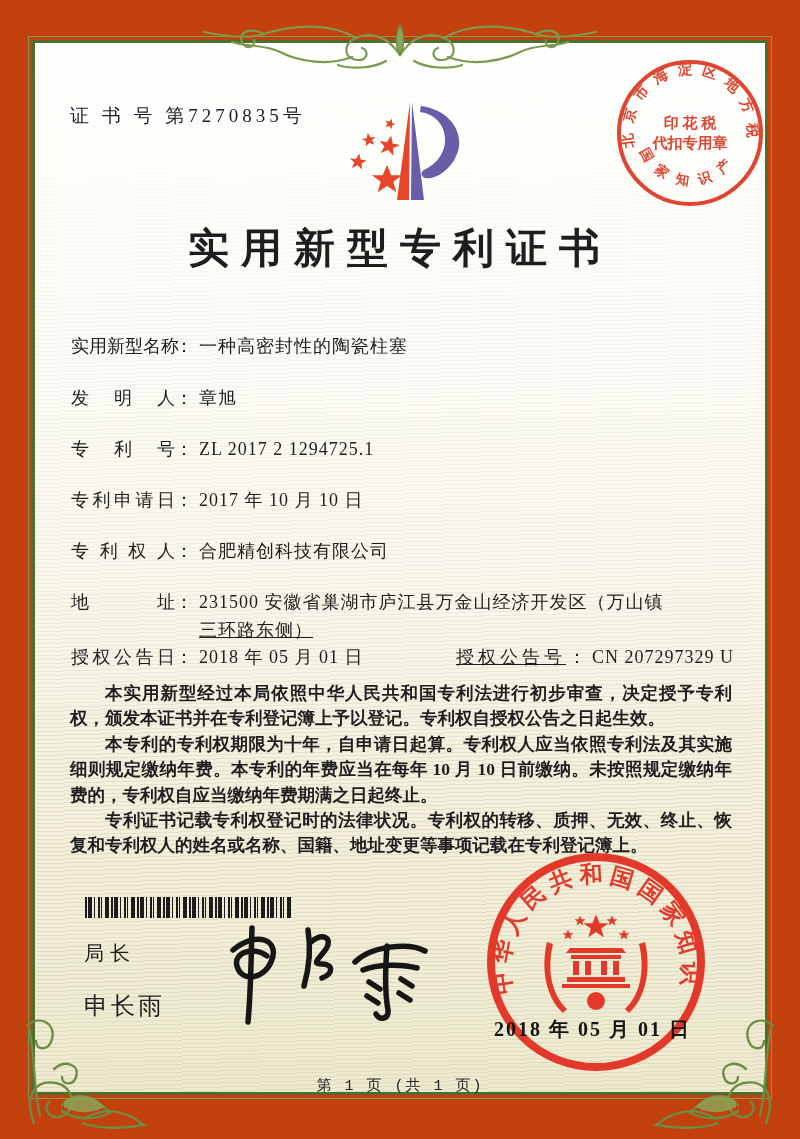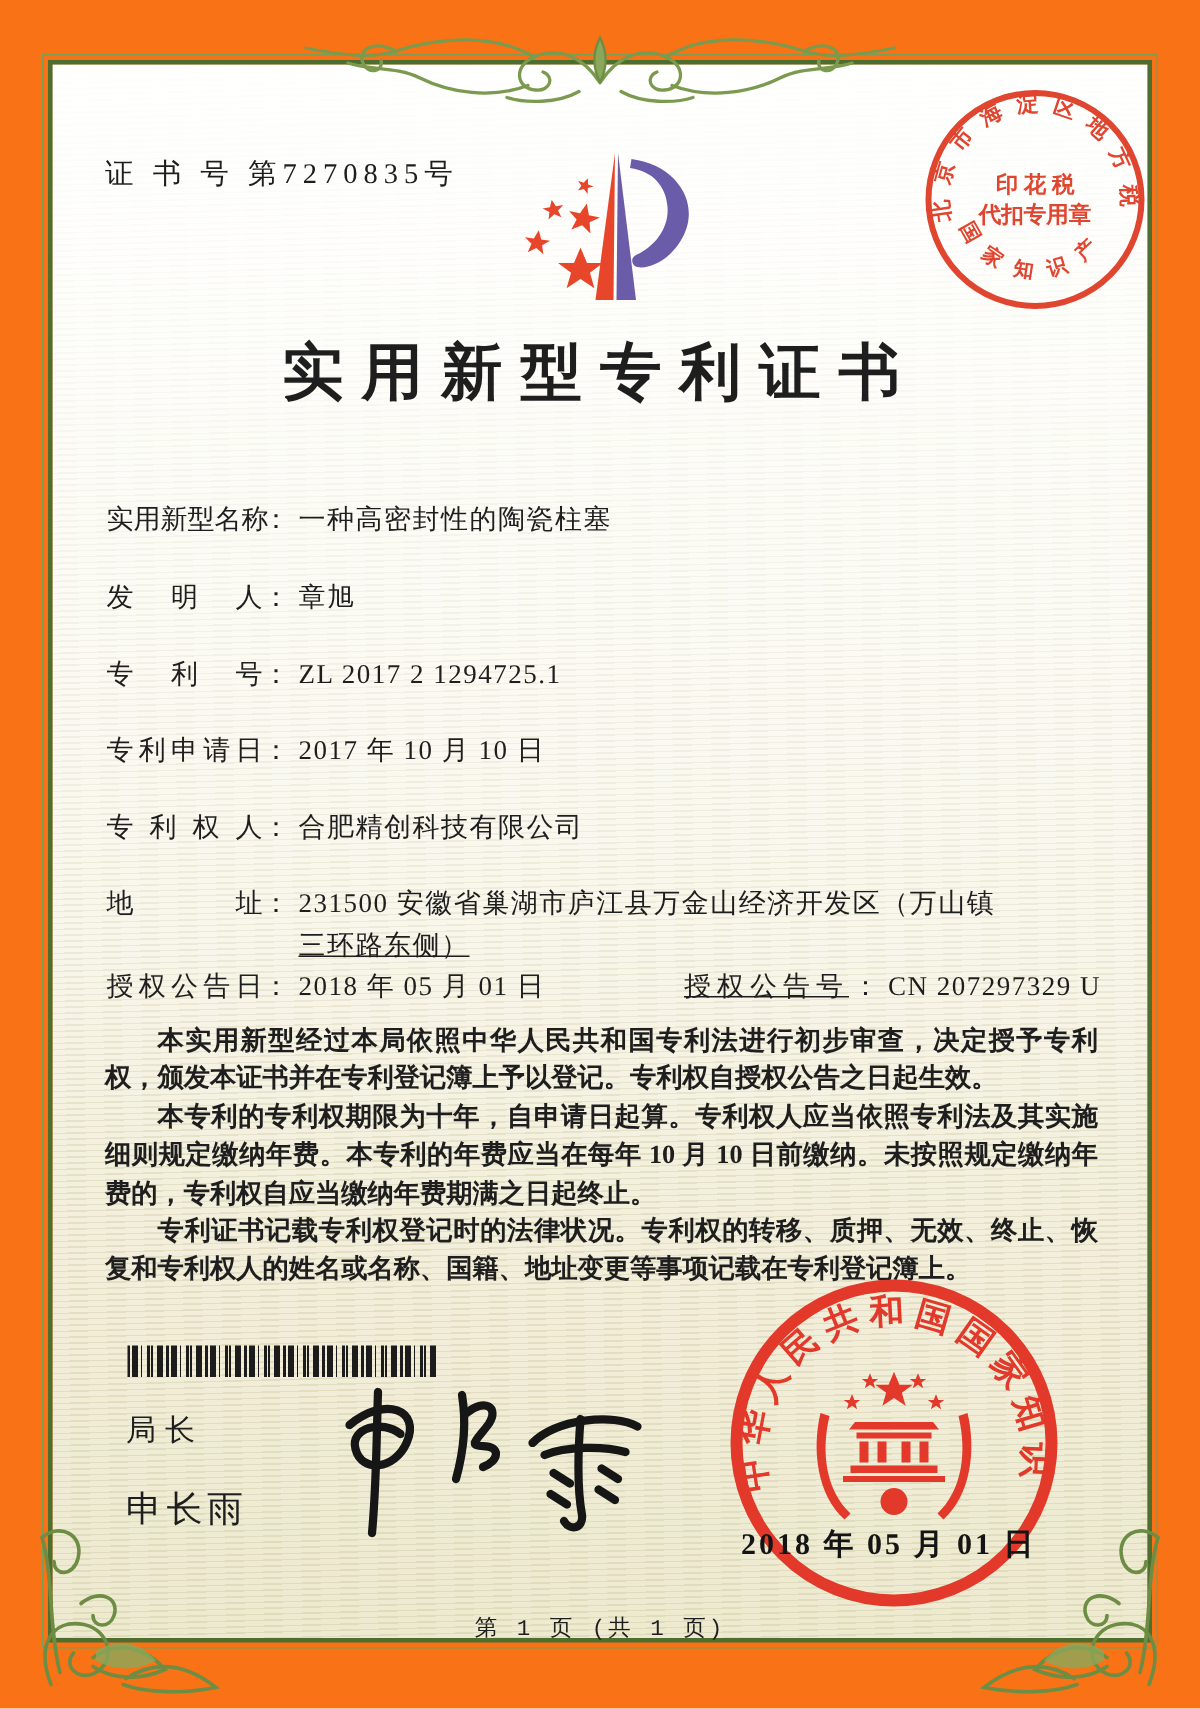--- a/index.html
+++ b/index.html
@@ -1,19 +1,19 @@
 <!DOCTYPE html>
 <html><head>
 <meta charset="utf-8">
 <style>
   * { margin:0; padding:0; box-sizing:border-box; }
   html,body { background:#ffffff; }
   .page {
     position:relative; width:800px; height:1139px; overflow:hidden;
-    background:#f97316;
+    background:#c2410c;
     font-family:"Liberation Serif","DejaVu Serif",serif;
     color:#1e1e1e;
   }
   .frame {
     position:absolute; left:32px; top:40px; width:736px; height:1055px;
     border:3px solid #4e6e2f;
     outline:1px solid #7d9c55; outline-offset:3px;
     background:
       linear-gradient(180deg, rgba(255,255,255,0.95) 0%, rgba(255,255,255,0.35) 45%, rgba(255,255,255,0) 70%),
       repeating-linear-gradient(178.5deg, rgba(158,152,92,0.18) 0 1px, rgba(0,0,0,0) 1px 4px),

